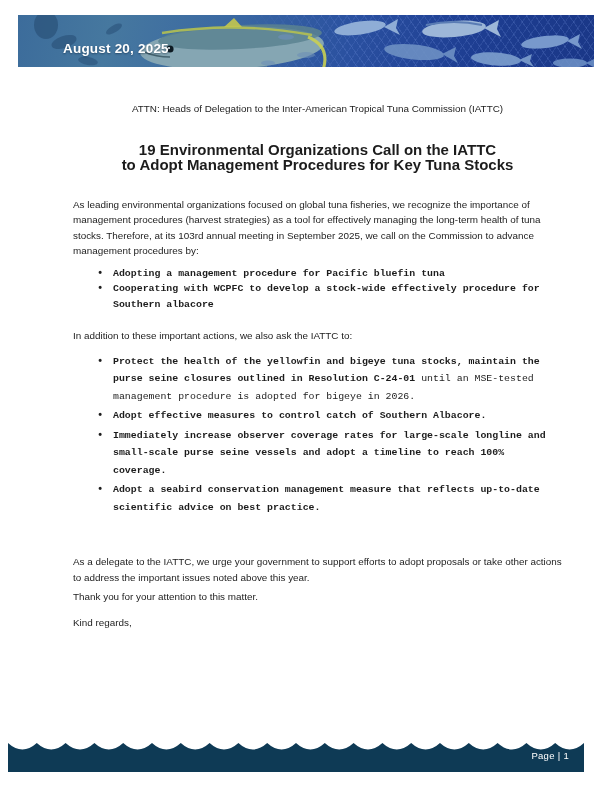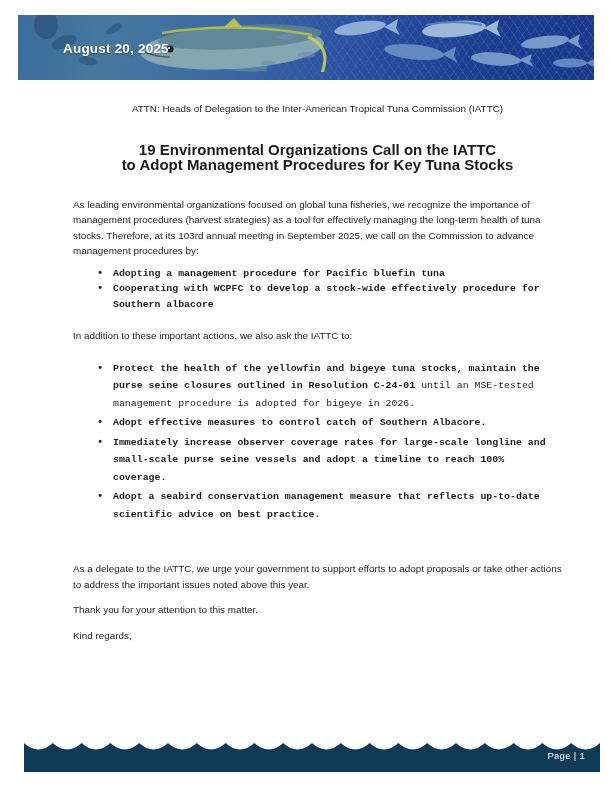--- a/index.html
+++ b/index.html
@@ -5,21 +5,21 @@
   * { margin:0; padding:0; box-sizing:border-box; }
   html,body { background:#ffffff; }
   body { font-family:"Liberation Sans","DejaVu Sans",sans-serif; }
   .page {
     position:relative; width:612px; height:792px; margin:0 auto;
     background:#ffffff; overflow:hidden; color:#1c1c1c;
   }
 
   
   .banner {
-    position:absolute; top:15px; left:18px; width:576px; height:65px;
+    position:absolute; top:15px; left:18px; width:576px; height:52px;
     overflow:hidden;
     background:linear-gradient(100deg,#3c6c9b 0%,#46789f 16%,#3b69a2 36%,
                #2a50a0 58%,#1e3e92 78%,#1a3787 100%);
   }
   .banner .net {
     position:absolute; top:0; right:0; width:62%; height:100%;
     background:
       repeating-linear-gradient(55deg, rgba(120,150,225,.20) 0 1px, transparent 1px 7px),
       repeating-linear-gradient(-55deg, rgba(110,140,215,.18) 0 1px, transparent 1px 7px);
     -webkit-mask-image:linear-gradient(90deg, transparent, #000 30%);
@@ -41,30 +41,30 @@
   .title { margin-top:25px; text-align:center; font-weight:700; font-size:15px; }
   .para-intro { margin-top:24px; }
   ul.bullets { list-style:none; }
   ul.bullets li { position:relative; padding-left:40px;font-family:Liberation Mono, monospace; }
   ul.bullets li::before {
     content:"\2022"; position:absolute; left:24px; top:0;
     font-weight:700; font-size:10.5px;
   }
   ul.primary { margin-top:7px; font-weight:700; }
   .secondary-intro { margin-top:16px; }
-  ul.secondary { margin-top:16px; }
+  ul.secondary { margin-top:9px; }
   ul.secondary li { line-height:17.5px; margin-bottom:2px; }
   ul.secondary .b { font-weight:700; }
   .para-closing { margin-top:38px; }
-  .para-thanks { margin-top:10px; }
+  .para-thanks { margin-top:4px; }
   .signoff { margin-top:10px; }
 
   
   .footer {
-    position:absolute; left:24px; top:737px; width:576px; height:35px;
+    position:absolute; left:8px; top:737px; width:576px; height:35px;
   }
   .footer svg { display:block; width:576px; height:35px; }
   .page-num {
     position:absolute; right:15px; top:13px;
     color:#ffffff; font-size:9.5px; letter-spacing:.3px;
   }
 </style>
 </head>
 <body>
 

